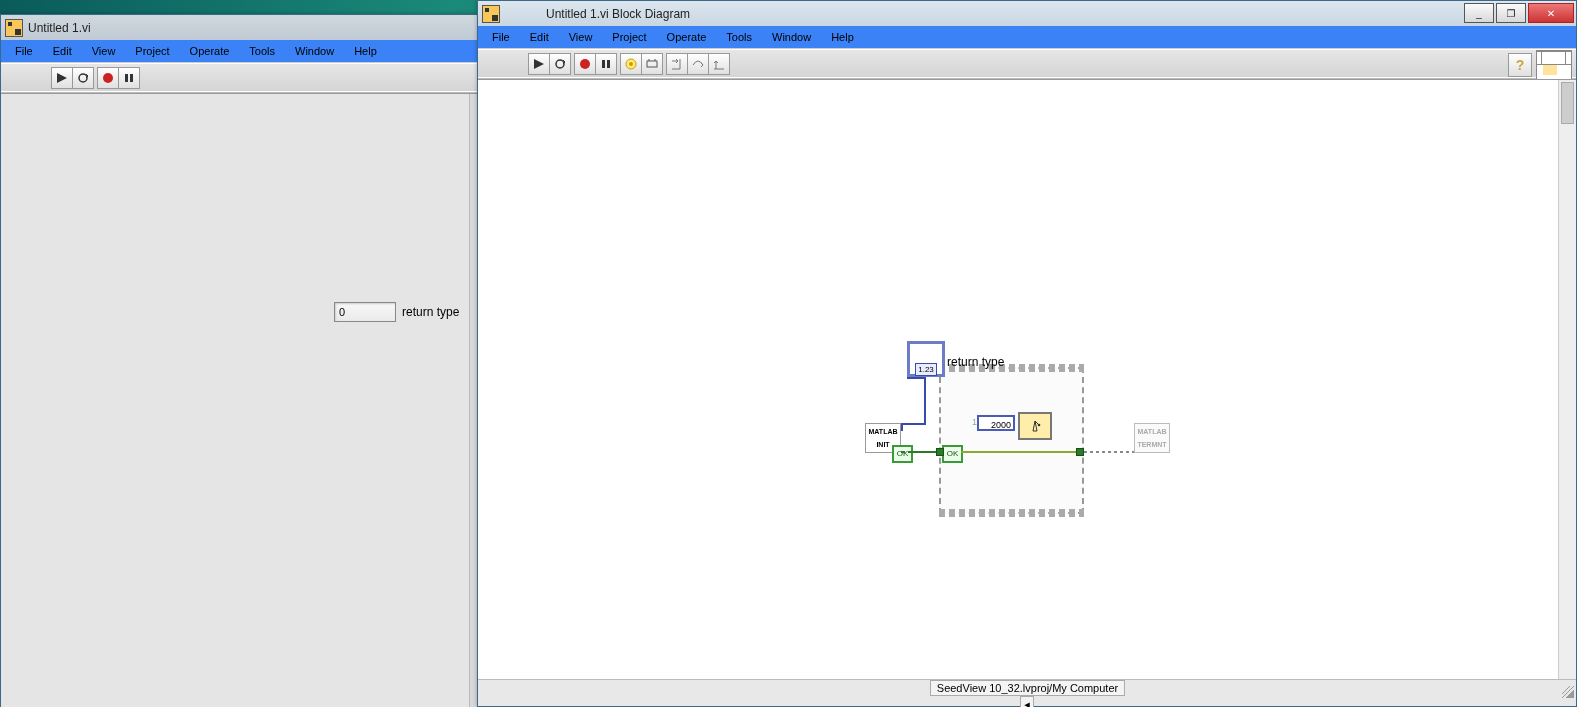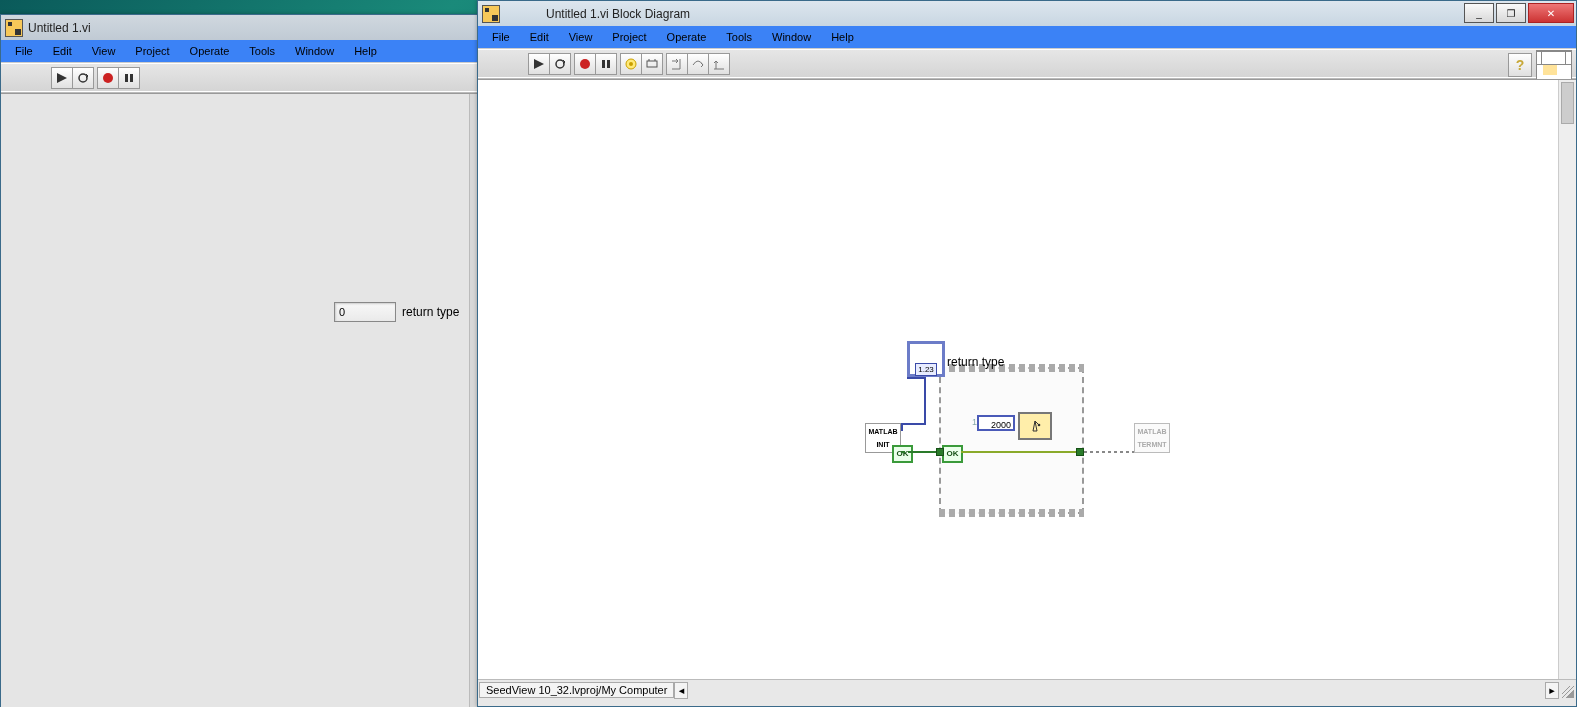--- a/index.html
+++ b/index.html
@@ -26,40 +26,40 @@
   #win2 .content{height:599px;background:#fff;border-top:1px solid #999;}
   .statusbar{height:20px;background:#e8e8e8;border-top:1px solid #bbb;display:flex;align-items:center;font-size:11px;}
   .status-seg{border:1px solid #aaa;padding:1px 6px;background:#f4f4f4;margin-left:1px;}
   .status-tri{width:12px;text-align:center;border:1px solid #aaa;background:#f4f4f4;padding:1px 0;}
   
   #win2{left:477px;top:0;width:1098px;height:705px;}
   .wincontrols{position:absolute;right:2px;top:2px;display:flex;}
   .winbtn{width:28px;height:18px;margin-left:2px;border:1px solid #555;background:linear-gradient(#fafafa,#d8d8d8);display:flex;align-items:center;justify-content:center;font-size:10px;}
   .winbtn.close{background:linear-gradient(#e77,#c33);color:#fff;width:44px;border-color:#a22;}
   .scrollbar-v{position:absolute;right:0;top:0;width:17px;height:100%;background:#eee;border-left:1px solid #ccc;}
-  #win2 .statusbar{height:20px;}
+  #win2 .statusbar{height:20px;flex-direction:column;}
   .sb-thumb{position:absolute;background:#cdcdcd;border:1px solid #aaa;}
   
   .numbox{position:absolute;left:333px;top:208px;display:flex;align-items:center;}
   .numbox .val{width:52px;height:18px;border:1px solid #888;background:linear-gradient(#f8f8f8,#eaeaea);padding:0 4px;line-height:18px;margin-right:6px;box-shadow:inset 1px 1px 2px #ccc;}
   .numbox .lbl{font-size:12px;}
   
   .node{position:absolute;box-sizing:border-box;font-size:9px;text-align:center;}
   .while-loop{position:absolute;left:461px;top:287px;width:141px;height:143px;border:2px dashed #999;background:rgba(245,245,245,.4);}
   .while-loop::before,.while-loop::after{content:"";position:absolute;left:-2px;right:-2px;height:8px;background:repeating-linear-gradient(90deg,#aaa 0 6px,transparent 6px 10px);}
   .while-loop::before{top:-5px;}
   .while-loop::after{bottom:-5px;}
   .ind-term{position:absolute;left:429px;top:261px;width:38px;height:36px;border:3px solid #6c7cc8;background:#fff;display:flex;align-items:center;justify-content:center;}
   .ind-term .inner{border:1px solid #3a4aa8;padding:1px 2px;background:#e8ecff;font-size:8px;margin-top:20px;}
   .ind-lbl{position:absolute;left:469px;top:275px;font-size:12px;}
   .matlab-init{position:absolute;left:387px;top:343px;width:36px;height:30px;border:1px solid #999;background:#fff;}
   .matlab-init div{font-size:7px;font-weight:bold;line-height:10px;text-align:center;padding-top:3px;}
   .matlab-term{position:absolute;left:656px;top:343px;width:36px;height:30px;border:1px solid #bbb;background:#fafafa;color:#aaa;}
   .matlab-term div{font-size:7px;font-weight:bold;line-height:10px;text-align:center;padding-top:3px;}
-  .ok-box{position:absolute;width:17px;height:14px;border:2px solid #3a9a3a;background:#eaffea;font-size:8px;font-weight:bold;line-height:14px;text-align:center;color:#165016;}
+  .ok-box{position:absolute;width:17px;height:14px;border:2px solid #3a9a3a;background:#eaffea;font-size:8px;font-weight:normal;line-height:14px;text-align:center;color:#165016;}
   .const-1000{position:absolute;left:499px;top:335px;width:38px;height:16px;border:2px solid #4a5ab8;background:#fff;font-size:9px;line-height:16px;text-align:right;padding-right:2px;box-sizing:border-box;}
   .const-lead{position:absolute;left:494px;top:337px;font-size:9px;color:#8aa;}
   .wait{position:absolute;left:540px;top:332px;width:30px;height:24px;border:2px solid #777;background:#ffeeaa;display:flex;align-items:center;justify-content:center;}
   .wait svg{width:14px;height:14px;}
   
   .wire{position:absolute;background:#2a7a2a;}
   .wire.dash{background:repeating-linear-gradient(90deg,#2a7a2a 0 4px,transparent 4px 7px);}
   .wire.blue{background:#3a4aa8;}
   .tunnel{position:absolute;width:6px;height:6px;background:#2a7a2a;border:1px solid #165016;}
   .help-btn{width:22px;height:22px;border:1px solid #999;background:linear-gradient(#fff,#e0e0e0);display:flex;align-items:center;justify-content:center;font-weight:bold;color:#c7a838;font-size:14px;position:absolute;right:44px;top:3px;}

